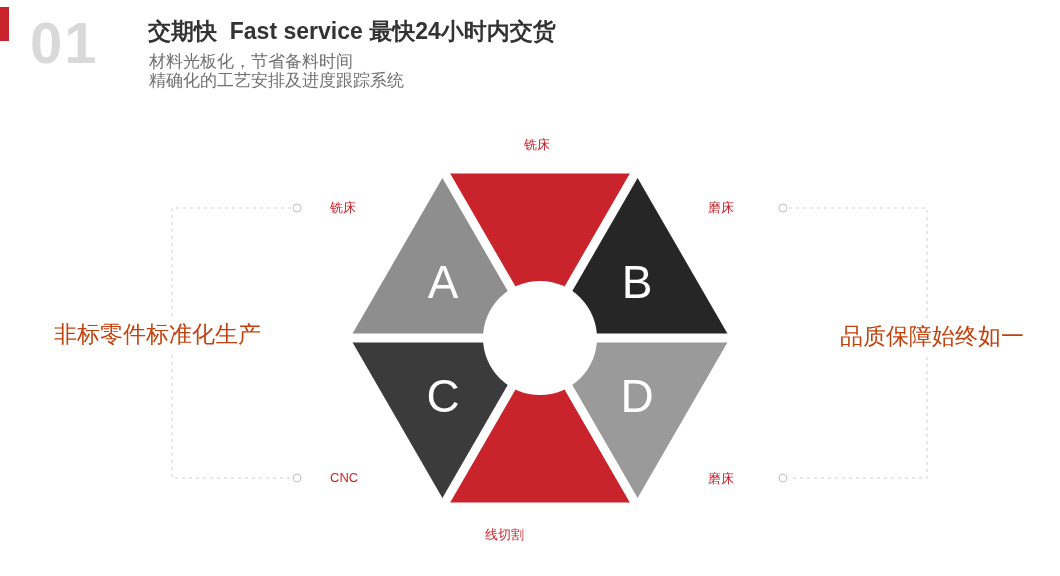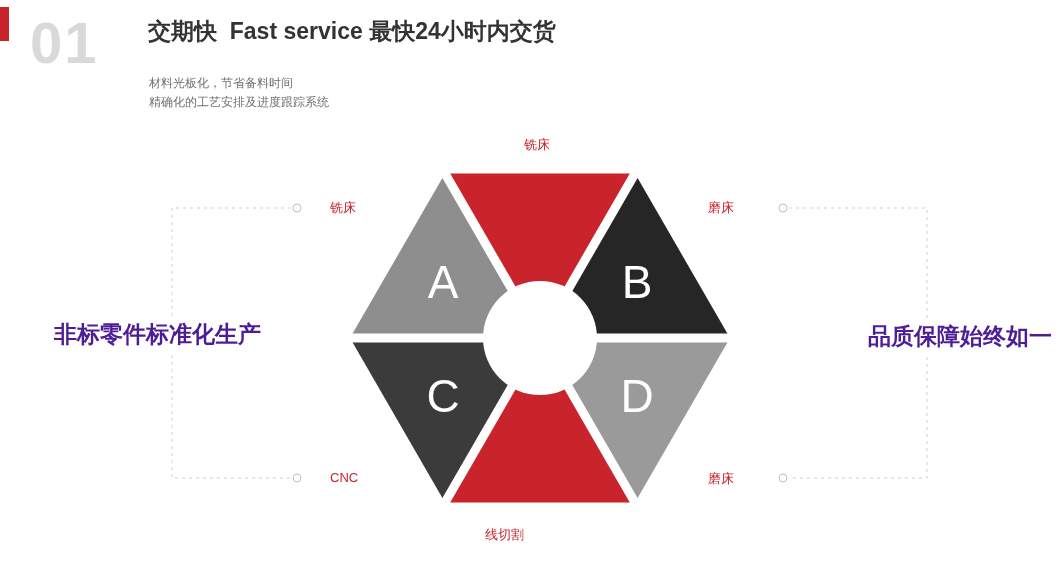--- a/index.html
+++ b/index.html
@@ -20,32 +20,31 @@
     font-size:58px;font-weight:700;color:#d9d9d9;
     letter-spacing:2px;line-height:1;
   }
   .title{
     left:148px;top:16px;
     font-size:23px;font-weight:700;color:#333333;
     white-space:pre;
     text-align:right;
   }
   .bullets{
-    left:149px;top:74px;
-    font-size:12px;color:#707070;line-height:19px;
+    left:149px;top:52px;
+    font-size:17px;color:#707070;line-height:19px;
   }
   .bullets div{white-space:pre;}
   .caption{
-    font-size:23px;color:#4c1d95;
+    font-size:23px;color:#c2410c;
     background:#ffffff;padding:2px 4px;
     white-space:pre;
-    font-weight:bold;
   }
   .caption-left{left:50px;top:317px;}
-  .caption-right{left:836px;top:319px;margin-left:28px;}
+  .caption-right{left:836px;top:319px;}
   .red-label{
     font-size:13px;color:#c9242b;white-space:pre;
   }
   .lbl-top{left:524px;top:136px;}
   .lbl-upper-left{left:330px;top:199px;}
   .lbl-upper-right{left:708px;top:199px;}
   .lbl-lower-left{left:330px;top:470px;}
   .lbl-lower-right{left:708px;top:470px;}
   .lbl-bottom{left:485px;top:526px;}
   svg{display:block;}

